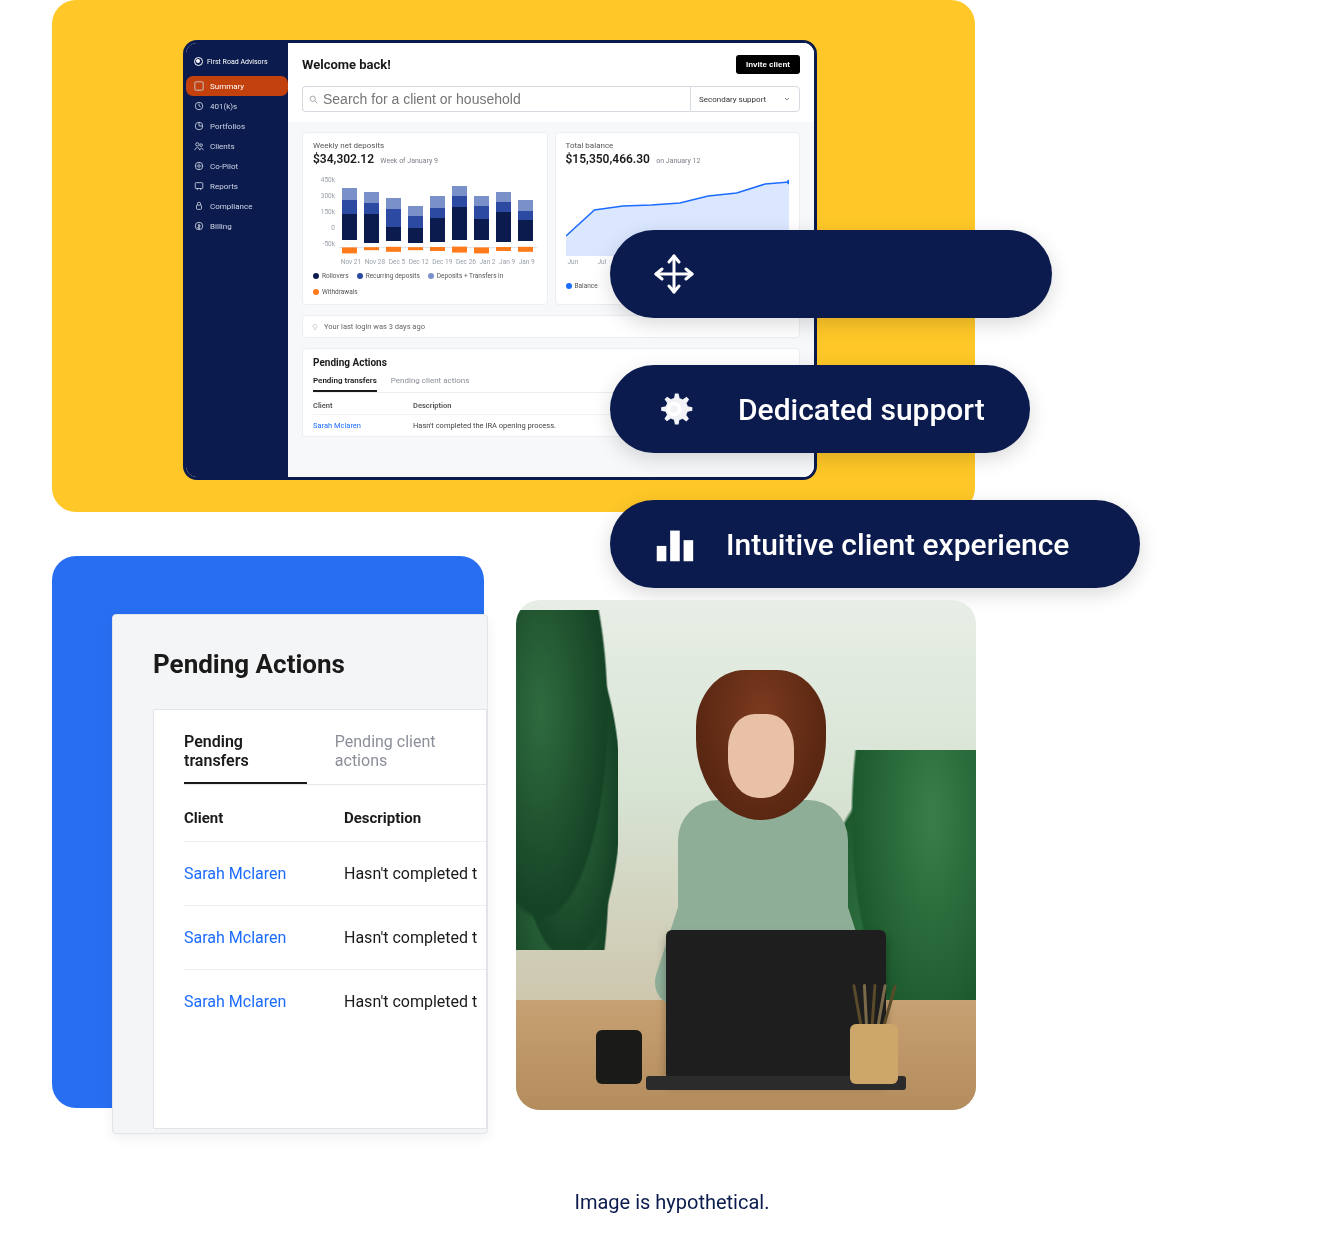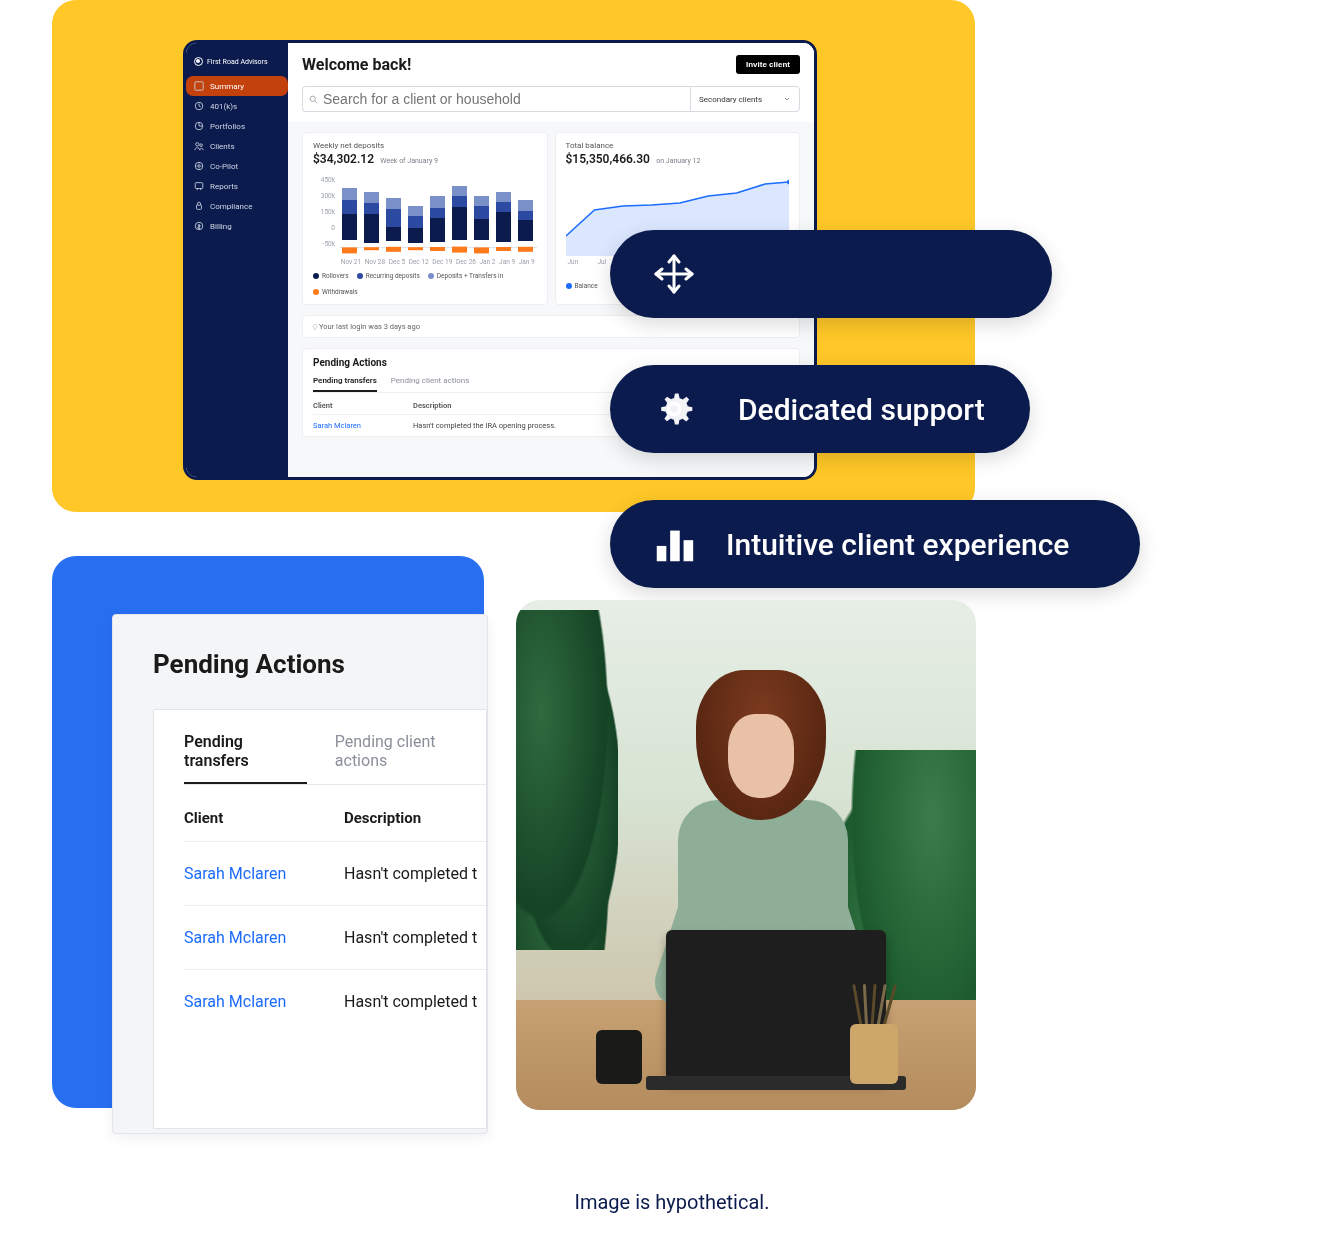--- a/index.html
+++ b/index.html
@@ -68,21 +68,21 @@
     flex: 1;
     background: #f7f8fa;
     display: flex;
     flex-direction: column;
   }
   .topbar {
     display: flex; justify-content: space-between; align-items: center;
     padding: 12px 14px;
     background:#fff;
   }
-  .welcome { font-weight: 700; font-size: 16px; color:#1a1a1a; }
+  .welcome { font-weight: 700; font-size: 13px; color:#1a1a1a; }
   .invite-btn {
     background: #000000; color: #fff;
     font-size: 8px; font-weight: 600;
     border: none; border-radius: 3px;
     padding: 5px 10px; cursor: pointer;
   }
   .searchrow {
     display: flex; padding: 0 14px 10px 14px; gap:0;
     background:#fff;
   }
@@ -136,21 +136,21 @@
   .lg { display:flex; align-items:center; gap:3px;}
   .sw { width:6px;height:6px;border-radius:50%; }
 
   .linechart { margin-top:10px; height:100px; position:relative;}
   .linechart svg { width:100%; height:80px; }
   .lc-x { display:flex; justify-content:space-between; font-size:6.5px; color:#9aa0aa; padding:0 2px;}
 
   .login-note {
     margin:0 14px; padding:6px 8px; background:#fff; border:1px solid #eceef2;
     border-radius:4px; font-size:7.5px; color:#666;
-    display:flex; align-items:center; 
+    display:flex; align-items:center; gap:5px;
   }
   .bulb{width:8px;height:8px;opacity:0.5;}
 
   .pending-mini {
     background:#fff; margin:10px 14px 0 14px; padding:8px 10px 0 10px;
     border:1px solid #eceef2; border-radius:4px 4px 0 0;
   }
   .pm-title { font-weight:700; font-size:10px; color:#1a1a1a; margin-bottom:8px;}
   .pm-tabs { display:flex; gap:14px; font-size:8px; color:#8a8f99; border-bottom:1px solid #eceef2;}
   .pm-tab { padding-bottom:5px; cursor:pointer;}
@@ -363,21 +363,21 @@
     </div>
     <div class="searchrow">
       <div class="searchbox">
         <svg class="search-icon" viewBox="0 0 12 12">
             <circle cx="5" cy="5" r="3.5" fill="none" stroke="#444"></circle>
             <path d="M8 8l3 3" stroke="#444"></path>
           </svg>
         <input type="text" placeholder="Search for a client or household" style="">
       </div>
       <div class="dropdown">
-        <span>Secondary clients</span>
+        <span>Secondary support</span>
         <svg class="chev" viewBox="0 0 12 12">
             <path d="M3 4.5L6 7.5 9 4.5" fill="none" stroke="#555"></path>
           </svg>
       </div>
     </div>
 
     <div class="metrics">
 
       <div class="card">
         <div class="card-title">Weekly net deposits</div>

